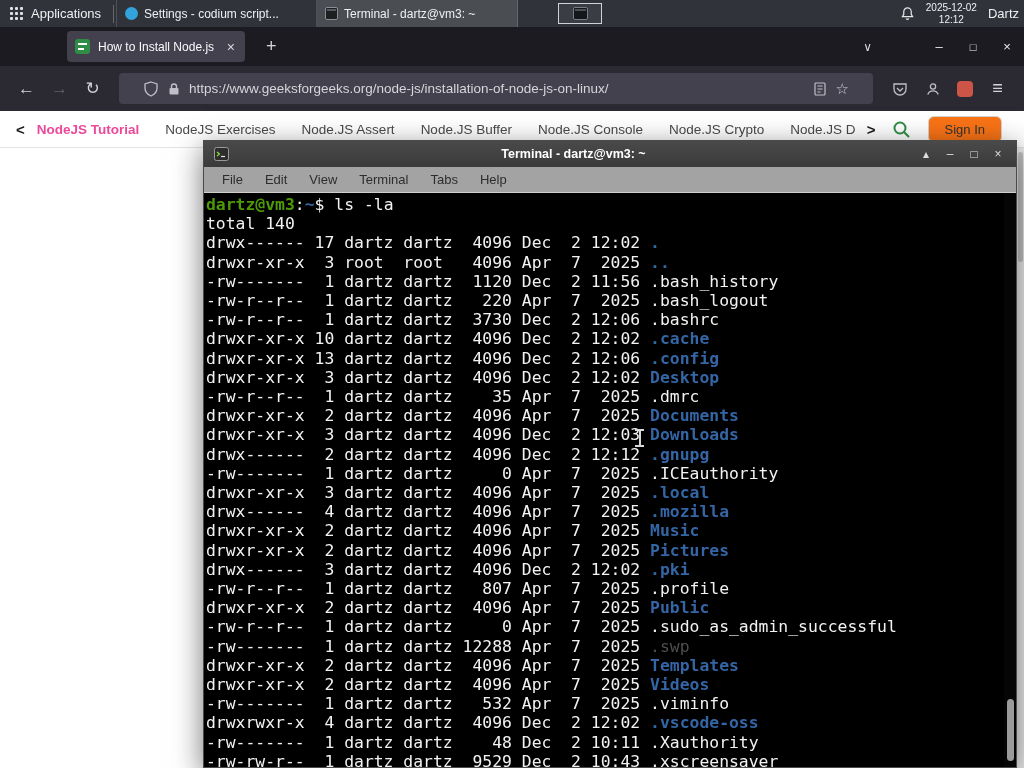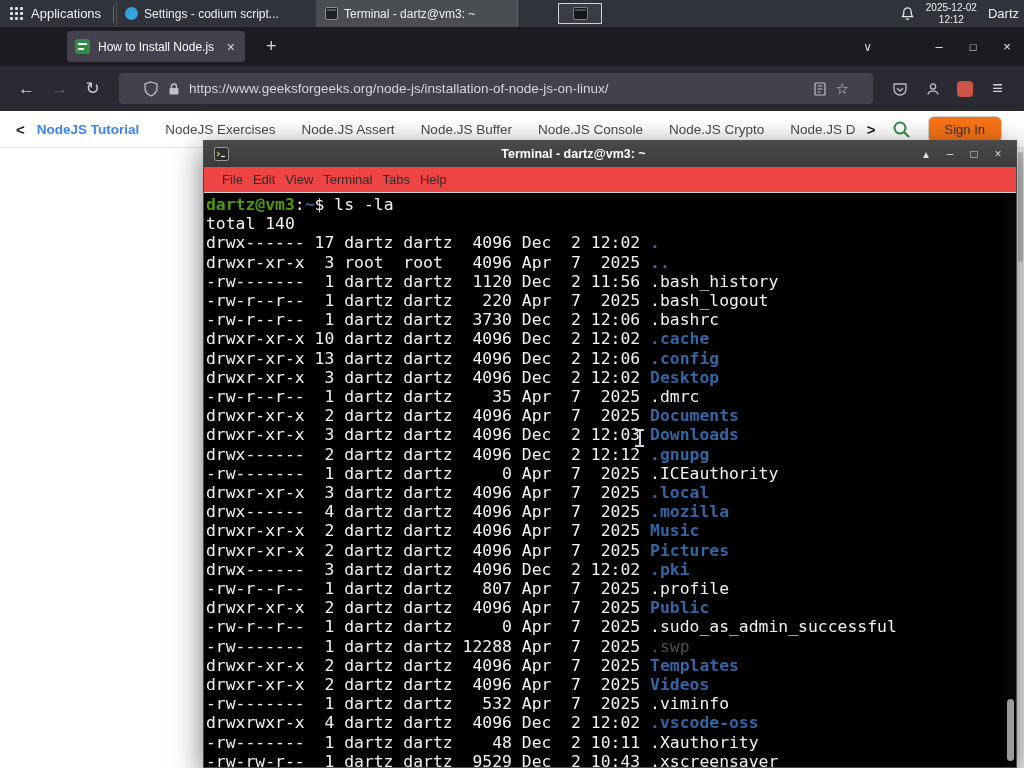--- a/index.html
+++ b/index.html
@@ -52,35 +52,35 @@
   .url-text{flex:1;color:#d6d5db;font-size:13.5px;white-space:nowrap;overflow:hidden;}
   .star{color:#cfced6;font-size:15px;}
   .ext-icon{width:16px;height:16px;border-radius:4px;background:#cc5547;margin:0 8px;}
   .menu-btn{color:#d3d2d9;font-size:18px;width:33px;height:30px;display:flex;align-items:center;justify-content:center;}
 
   
   .gfg-nav{height:37px;background:#fff;border-bottom:1px solid #e4e4e4;display:flex;align-items:center;padding:0 10px;}
   .nav-chevron{font-size:15px;font-weight:bold;color:#1a1a1a;padding:0 6px;flex:0 0 auto;}
   .site-nav-items{display:flex;gap:26px;margin:0 6px;overflow:hidden;white-space:nowrap;flex:1;}
   .nav-item{font-size:13.5px;color:#4a4a4a;}
-  .nav-item.active{color:#3b82f6;font-weight:bold;text-align:right;}
+  .nav-item.active{color:#ec4899;font-weight:bold;text-align:right;}
   .search-btn{padding:0 9px;display:flex;align-items:center;flex:0 0 auto;}
   .signin-btn{margin:0 12px 0 8px;padding:5px 16px;border:1px solid #d4d4d4;border-radius:6px;font-size:13px;color:#333;background:#f97316;flex:0 0 auto;}
 
   .page{height:620px;background:#fff;position:relative;}
   .page-scrollbar{position:absolute;right:0;top:0;width:7px;height:100%;background:#f0f0f0;}
   .page-thumb{position:absolute;top:4px;left:1px;width:5px;height:110px;background:#c6c6c6;border-radius:3px;}
 
   
   .terminal{position:absolute;left:203px;top:140px;width:814px;height:628px;background:#000;border:1px solid #4a4a4a;box-shadow:0 8px 28px rgba(0,0,0,.55);z-index:20;display:flex;flex-direction:column;}
   .t-title{height:26px;background:linear-gradient(#4a4a4a,#3a3a3a);display:flex;align-items:center;padding:0 6px;color:#fff;flex:0 0 auto;}
   .t-title-ic{margin:0 4px;display:flex;}
   .t-title-text{flex:1;text-align:center;font-size:12.5px;font-weight:bold;}
   .t-btn{width:24px;text-align:center;color:#dcdcdc;font-size:12px;}
-  .t-menubar{height:26px;background:#ef4444;border-bottom:1px solid #cfcfcf;display:flex;align-items:center;gap:10px;padding:8px 18px;color:#2d2d2d;font-size:13px;flex:0 0 auto;}
+  .t-menubar{height:26px;background:#a3a3a3;border-bottom:1px solid #cfcfcf;display:flex;align-items:center;gap:22px;padding:8px 18px;color:#2d2d2d;font-size:13px;flex:0 0 auto;}
   .t-screen{flex:1;position:relative;padding:2px 0 0 2px;font-family:"DejaVu Sans Mono","Liberation Mono",monospace;font-size:16.4px;line-height:19.2px;color:#f2f2f2;overflow:hidden;background:#000;}
   .tline{white-space:pre;}
   .green{color:#4e9a06;font-weight:bold;}
   .bluep{color:#3465a4;font-weight:bold;}
   .fname.dir{color:#3465a4;font-weight:bold;}
   .fname.file{color:#f2f2f2;}
   .fname.dim{color:#4f4f52;}
   .t-scroll{position:absolute;top:0;right:0;width:12px;height:100%;background:#050505;}
   .t-thumb{position:absolute;right:2px;bottom:6px;width:7px;height:62px;background:#9b9b9b;border-radius:4px;}
 

